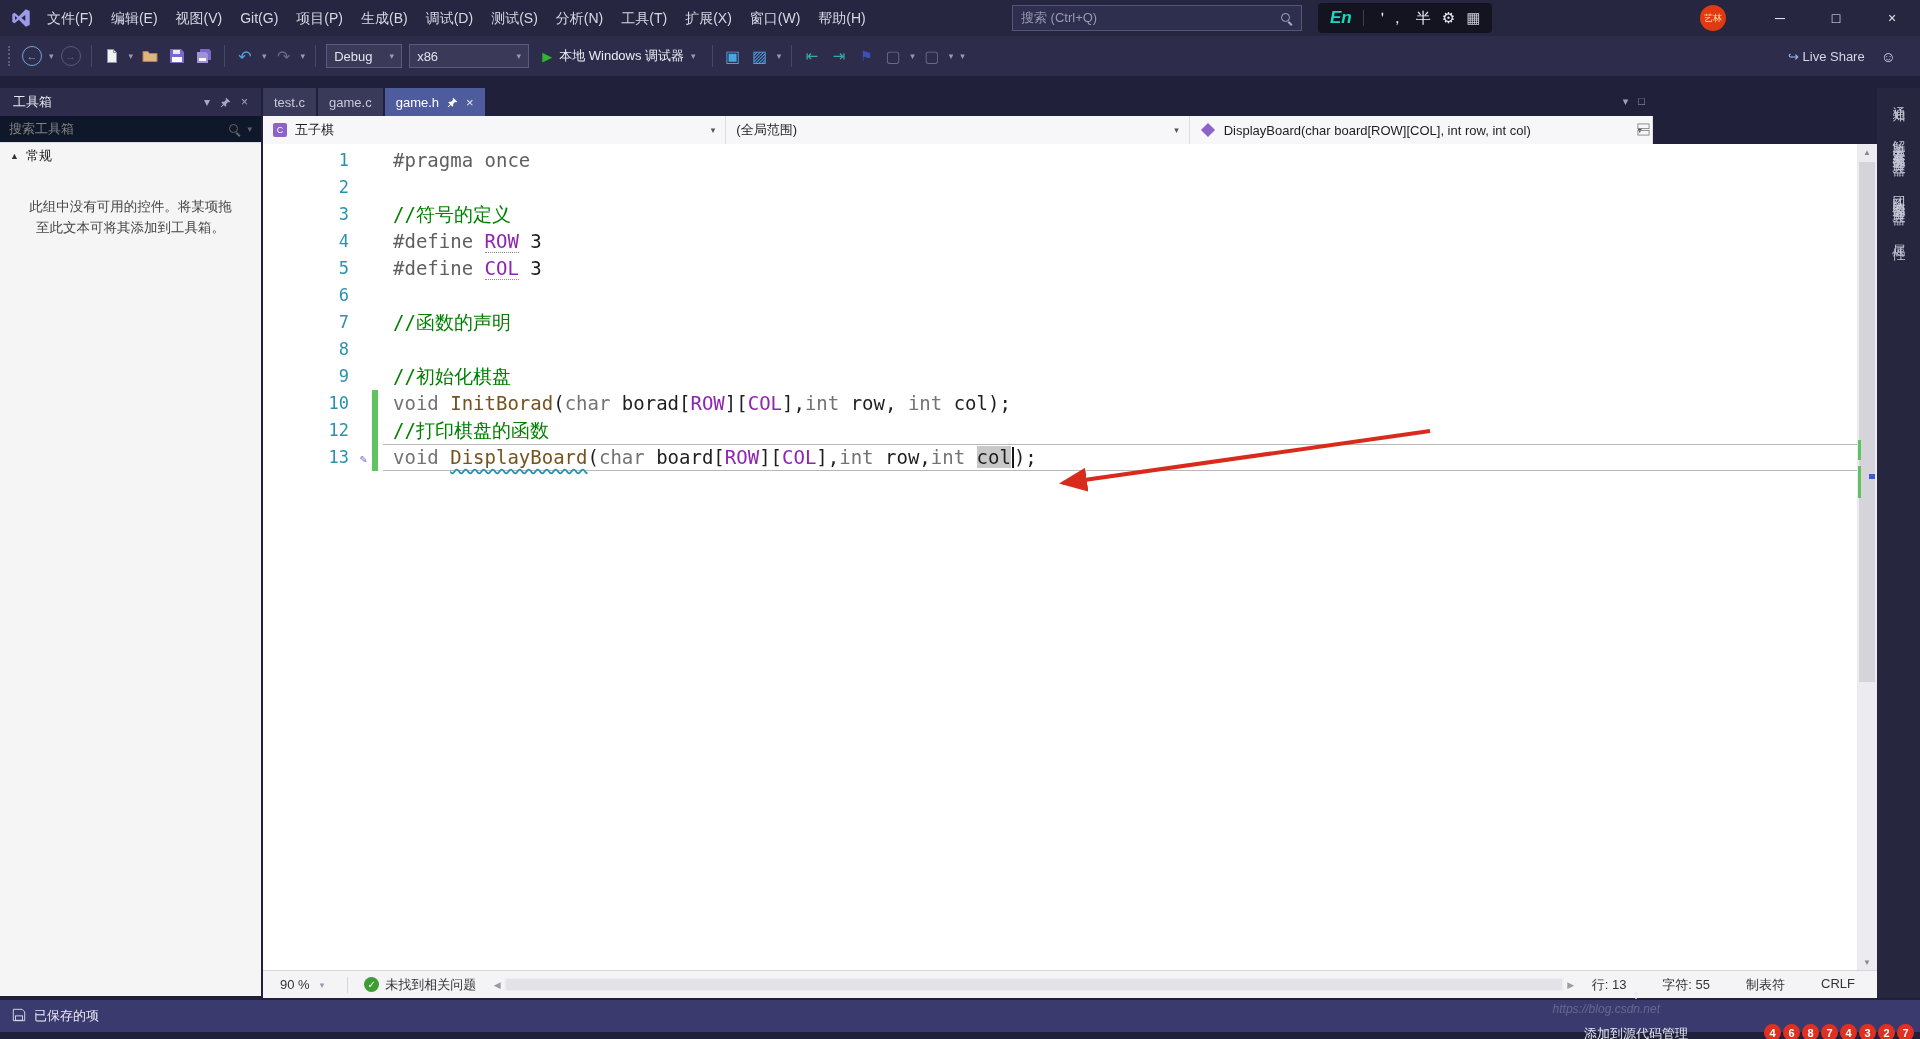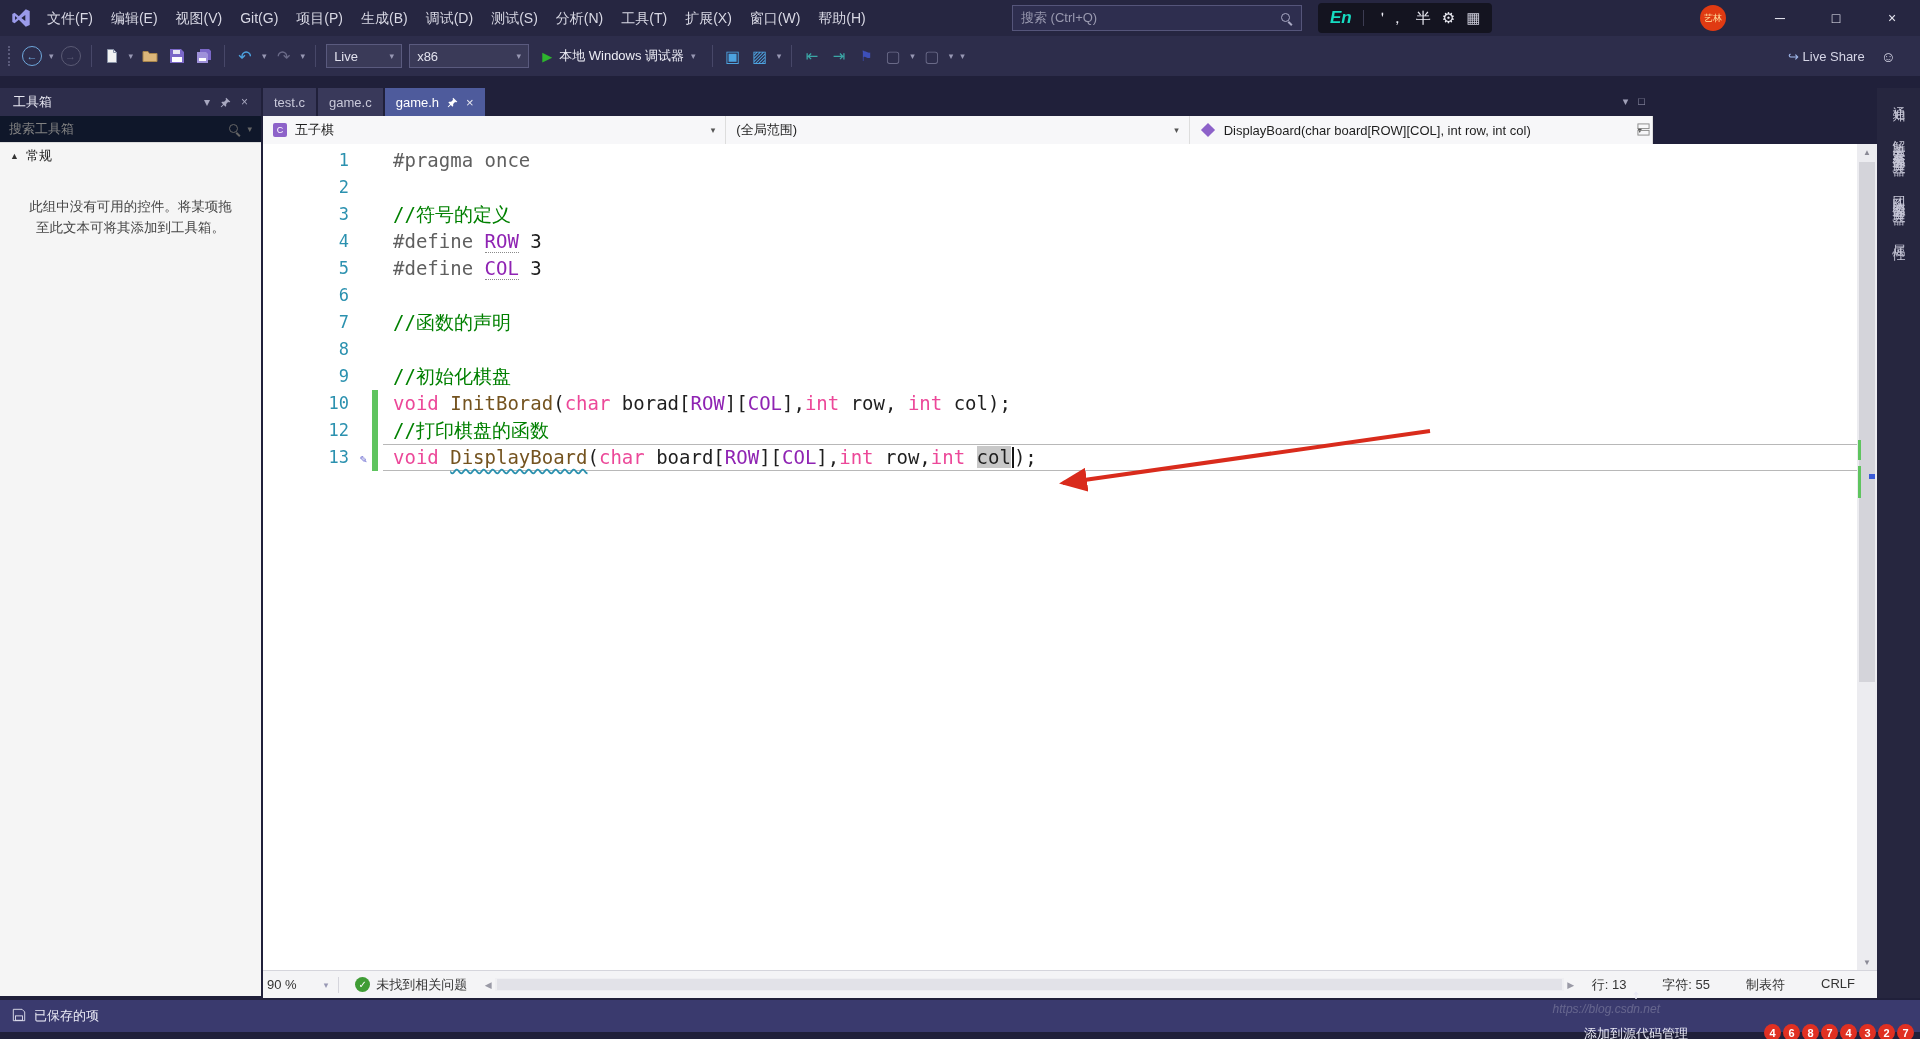--- a/index.html
+++ b/index.html
@@ -74,38 +74,38 @@
   #nav-split{position:absolute;right:3px;top:7px;color:#888;}
   #editor{position:absolute;left:0;top:56px;width:1594px;height:826px;background:#FFFFFF;cursor:text;overflow:hidden;}
   #code-lines{position:absolute;left:0;top:3px;right:0;font-family:"DejaVu Sans Mono",monospace;font-size:19px;line-height:27px;}
   .cl{display:flex;height:27px;white-space:pre;}
   .ln{width:104px;text-align:right;padding-right:18px;color:#2B91AF;font-size:17px;box-sizing:border-box;position:relative;line-height:27px;}
   .pencil{position:absolute;right:0px;top:2px;font-size:12px;color:#5C5CCC;}
   .barcol{width:16px;display:flex;justify-content:center;}
   .chgbar{width:6px;height:27px;background:#5FC45F;}
   .lbody{flex:1;padding-left:10px;box-sizing:border-box;}
   .cl.current .lbody{box-shadow:inset 0 1px 0 #B8B8B8, inset 0 -1px 0 #B8B8B8;}
-  .tk-kw{color:#ec4899;} .tk-com{color:#008000;} .tk-pp{color:#5F5F5F;}
+  .tk-kw{color:#737373;} .tk-com{color:#008000;} .tk-pp{color:#5F5F5F;}
   .tk-macro{color:#8F23B3;} .tk-fn{color:#74531F;} .tk-plain{color:#1E1E1E;}
   .u{border-bottom:1px dotted #8A8A8A;}
   .sq{text-decoration-line:underline;text-decoration-style:wavy;text-decoration-color:#2B91AF;text-underline-offset:4px;}
   .hl{background:#C8C8C8;}
   .caret{display:inline-block;width:2px;height:21px;background:#151515;vertical-align:-4px;margin-left:1px;}
   #arrow-overlay{position:absolute;left:0;top:0;pointer-events:none;}
   
   #vscroll{position:absolute;left:1594px;top:56px;width:20px;height:826px;background:#ECECF0;}
   .vs-arrow{height:16px;display:flex;align-items:center;justify-content:center;color:#8A8A96;font-size:8px;}
   .vs-arrow.bottom{position:absolute;bottom:0;left:0;right:0;}
   #vs-thumb{position:absolute;left:2px;right:2px;top:18px;height:520px;background:#D4D4DA;}
   .vs-chg{position:absolute;left:1px;width:3px;background:#5FC45F;}
   .vs-caret-mark{position:absolute;right:2px;width:6px;background:#3B5BD6;}
   
   #estatus{position:absolute;left:0;top:882px;width:1614px;height:28px;background:#F4F4F6;border-top:1px solid #D5D5DC;
     display:flex;align-items:center;font-size:13px;color:#333;box-sizing:border-box;}
-  #zoom-combo{display:flex;align-items:center;gap:27px;padding:0 4px;height:100%;}
+  #zoom-combo{display:flex;align-items:center;gap:10px;padding:0 17px;height:100%;}
   .es-sep{width:1px;height:16px;background:#D5D5DC;margin:0 6px;}
   .okmark{width:15px;height:15px;border-radius:50%;background:#3F9C35;color:#fff;font-size:10px;
     display:flex;align-items:center;justify-content:center;margin:0 6px 0 10px;}
   #hscroll{flex:1;margin:0 14px;height:15px;display:flex;align-items:center;}
   .h-arrow{width:14px;color:#9A9AA6;font-size:9px;text-align:center;}
   .h-track{flex:1;height:13px;background:#EFEFF2;position:relative;}
   .h-thumb{position:absolute;left:2px;right:2px;top:1px;bottom:1px;background:#E2E2E8;}
   #es-right{display:flex;gap:36px;margin-right:22px;white-space:nowrap;}
   
   #right-rail{position:absolute;left:1877px;top:88px;width:43px;height:910px;background:#26263F;
@@ -199,21 +199,21 @@
         <rect x="3" y="10" width="7" height="3" fill="#fff"></rect>
       </svg>
   </span>
   <span class="tb-sep"></span>
   <span class="tb-ico glyph-blue">↶</span>
   <span class="chev">▾</span>
   <span class="tb-ico glyph-dim">↷</span>
   <span class="chev">▾</span>
   <span class="tb-sep"></span>
   <div class="combo" id="combo-config">
-    <span class="lbl">Live</span>
+    <span class="lbl">Debug</span>
     <span class="chev">▾</span>
   </div>
   <div class="combo" id="combo-platform">
     <span class="lbl">x86</span>
     <span class="chev">▾</span>
   </div>
   <div id="run-btn">
     <span class="play">▶</span>
     <span>本地 Windows 调试器</span>
     <span class="chev">▾</span>

